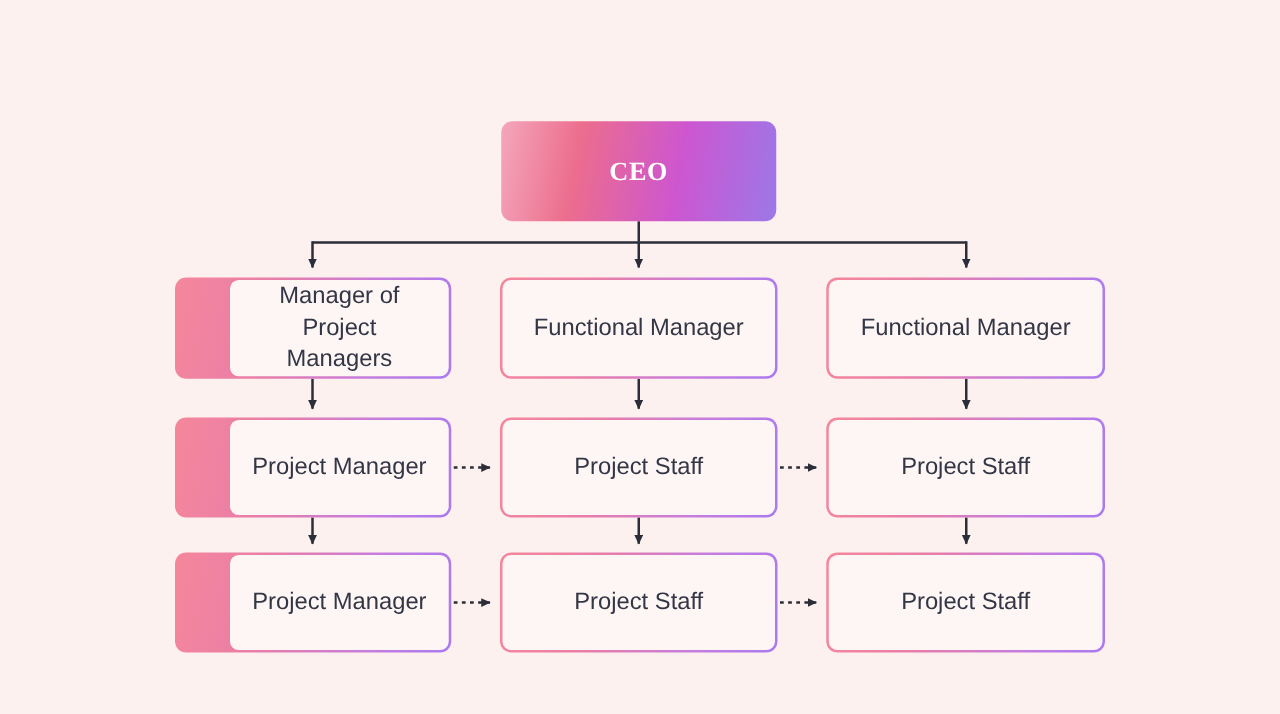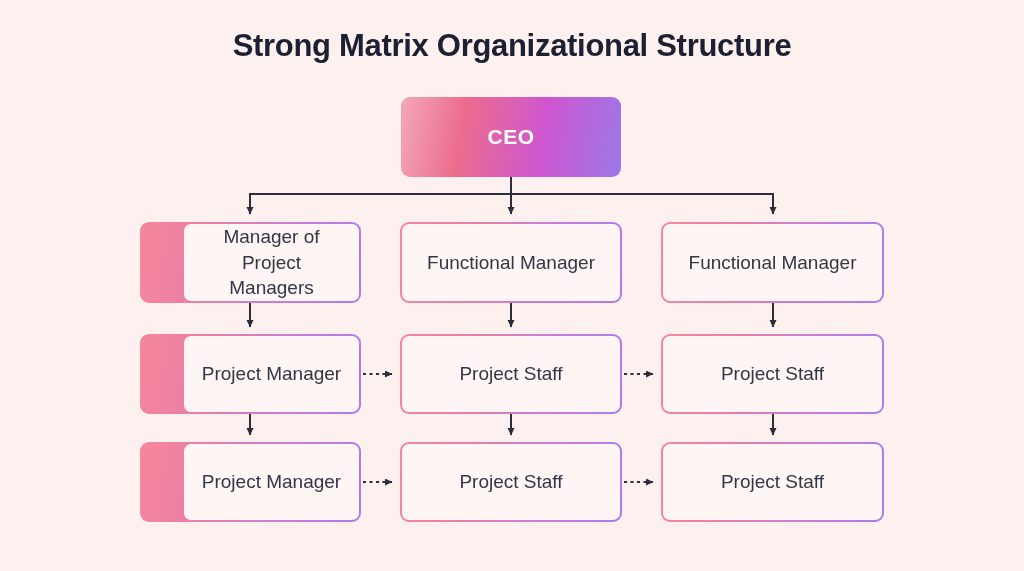--- a/index.html
+++ b/index.html
@@ -30,20 +30,21 @@
     position: absolute;
     left: 401px;
     top: 97px;
     width: 220px;
     height: 80px;
     border-radius: 9px;
     background: linear-gradient(100deg, #f4a7ba 0%, #ec6d8d 28%, #cd56d0 64%, #9c78e8 100%);
     display: flex;
     align-items: center;
     justify-content: center;
+    font-family: Liberation Serif, serif;
   }
   .ceo-label {
     color: #ffffff;
     font-size: 21px;
     font-weight: 700;
     letter-spacing: 0.5px;
   }
   
   .node {
     position: absolute;
@@ -79,21 +80,20 @@
     width: 1024px;
     height: 571px;
     pointer-events: none;
   }
 </style>
 </head>
 <body>
 
 <div class="canvas">
 
-  <h1 class="title">Strong Matrix Organizational Structure</h1>
 
   <svg class="connector-layer" width="1024" height="571" viewBox="0 0 1024 571" xmlns="http://www.w3.org/2000/svg">
     <defs>
       <marker id="arrow-down" markerUnits="userSpaceOnUse" markerWidth="10" markerHeight="10" refX="7" refY="3.5" orient="auto">
         <path d="M0,0 L7.5,3.5 L0,7 Z" fill="#2b2d38"></path>
       </marker>
     </defs>
 
     <path d="M511 177 V193" stroke="#2b2d38" stroke-width="2" fill="none"></path>
     <path d="M250 194 H773" stroke="#2b2d38" stroke-width="2" fill="none"></path>

